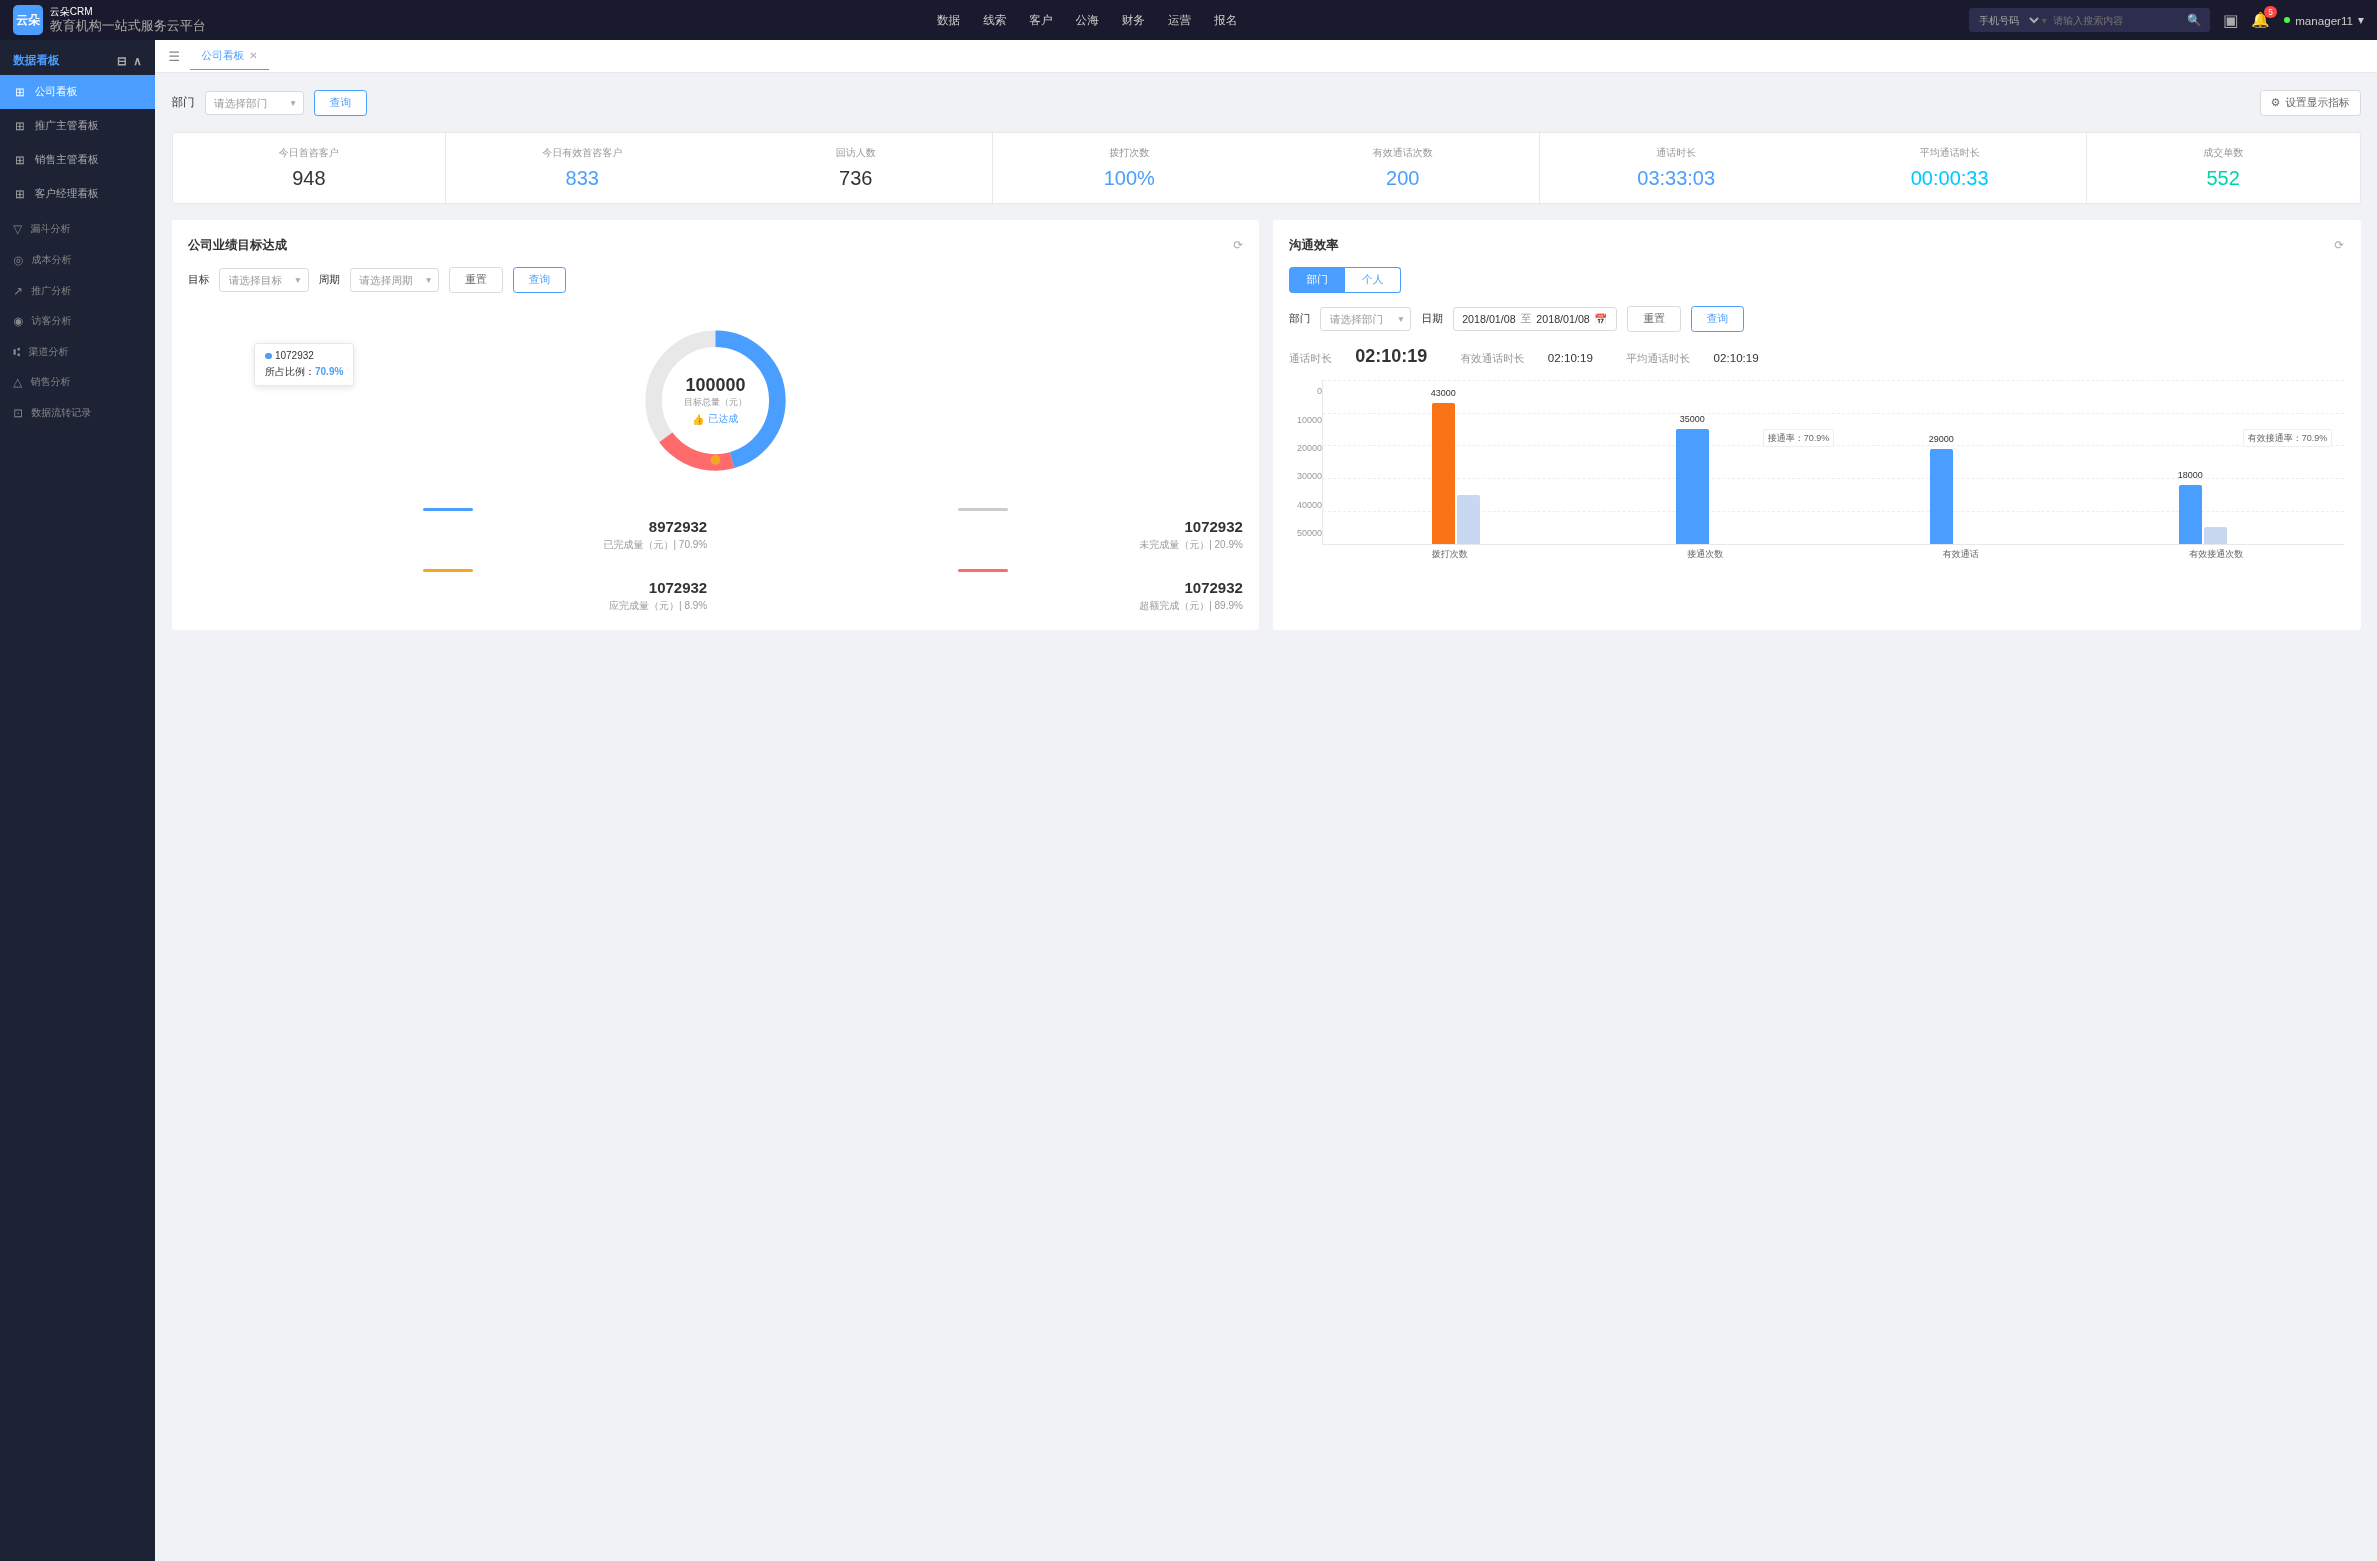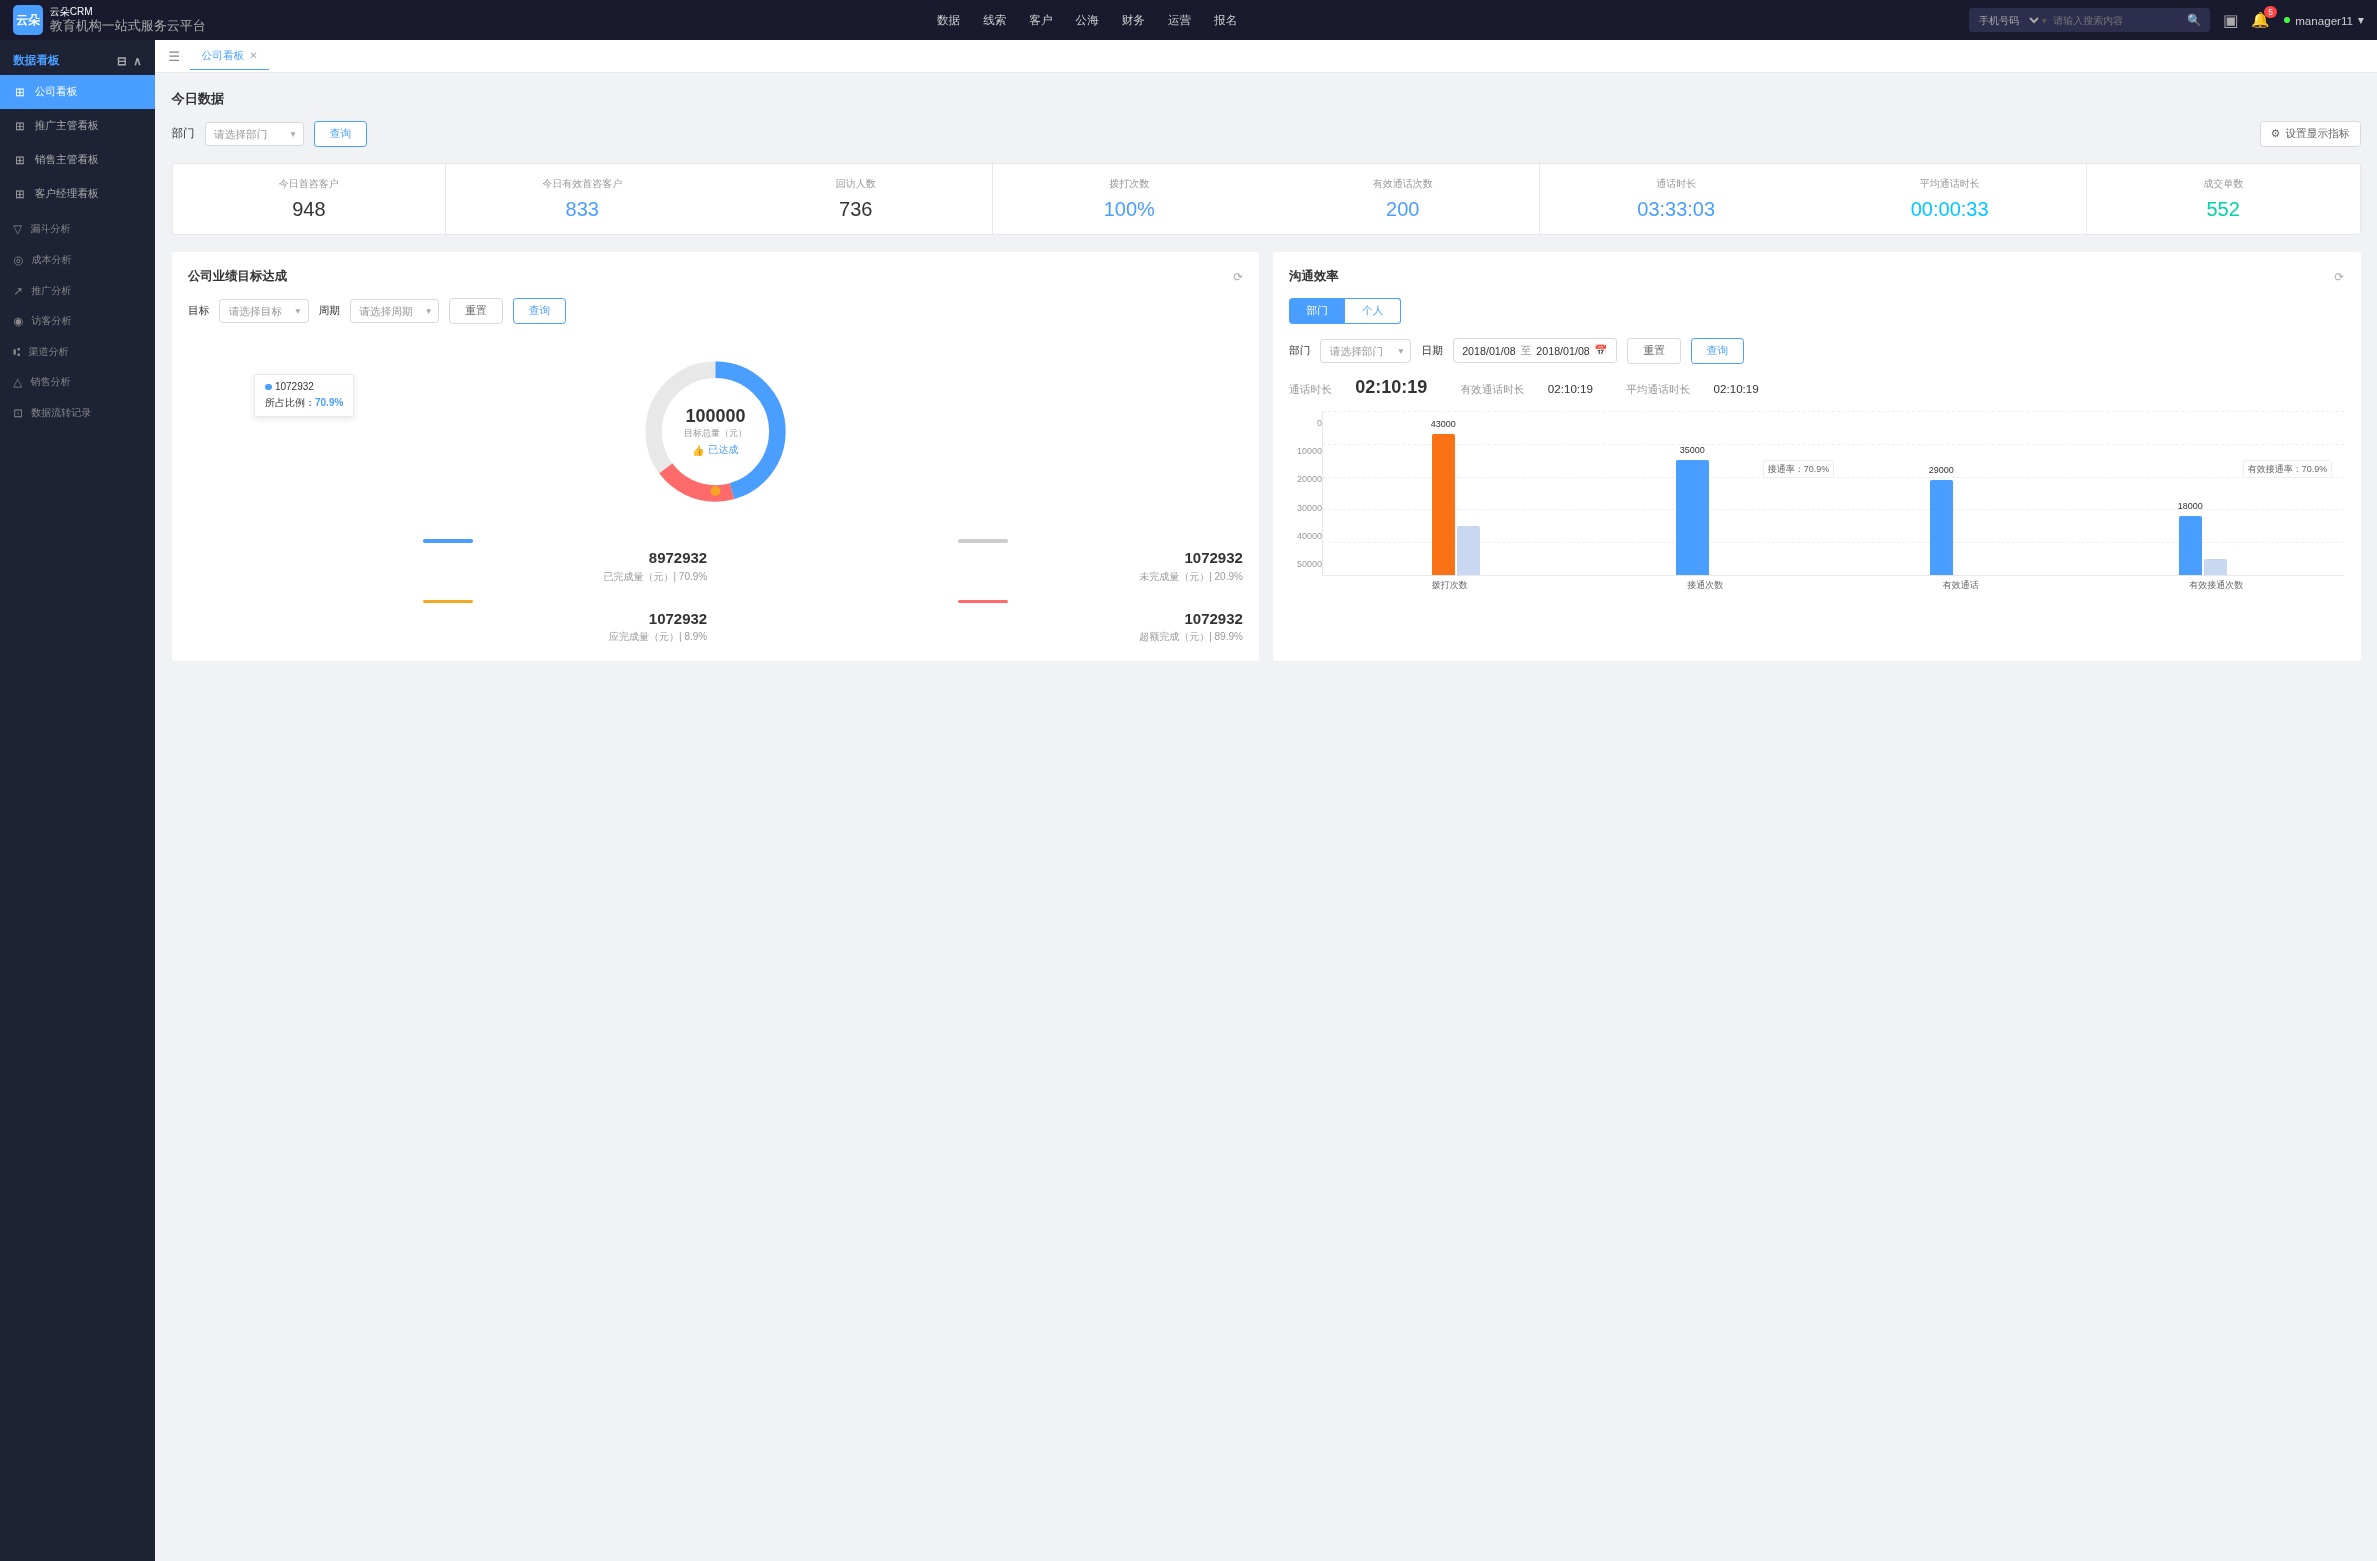--- a/index.html
+++ b/index.html
@@ -225,21 +225,20 @@
     <div class="tab-bar">
       <span class="tab-bar-toggle">☰</span>
       <div class="tab active">
         <span>公司看板</span>
         <span class="tab-close">✕</span>
       </div>
     </div>
 
     <div class="page-content">
 
-      <div class="section-title">今日数据</div>
 
       <div class="filter-row">
         <span class="filter-label">部门</span>
         <div class="select-wrap">
           <select class="filter-select">
             <option>请选择部门</option>
           </select>
         </div>
         <button class="btn btn-primary">查询</button>
         <div class="settings-btn">

